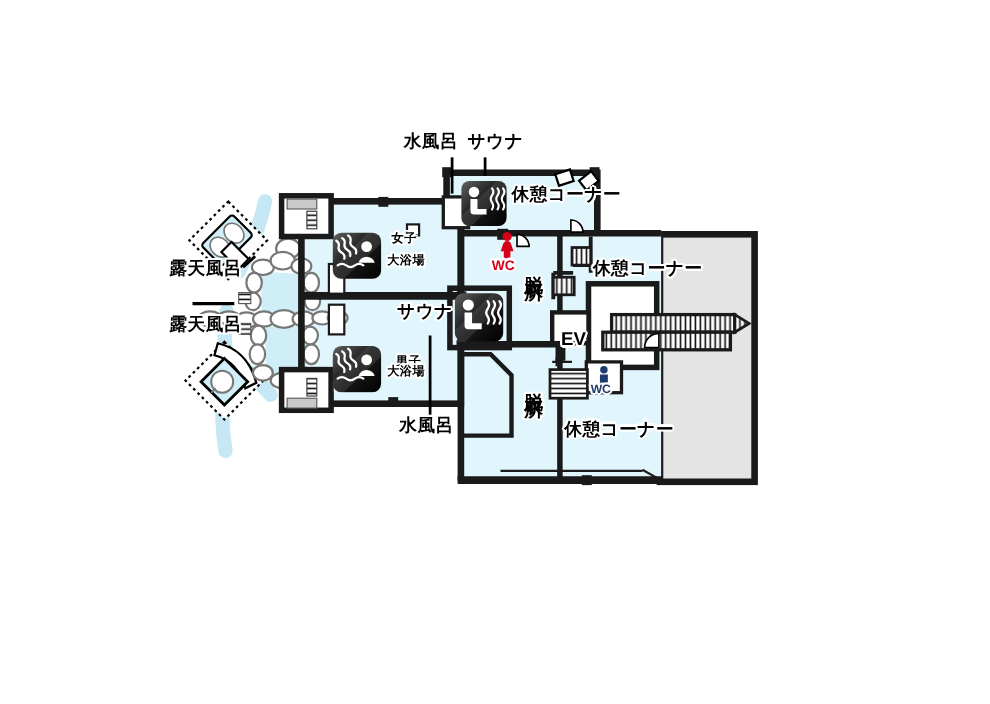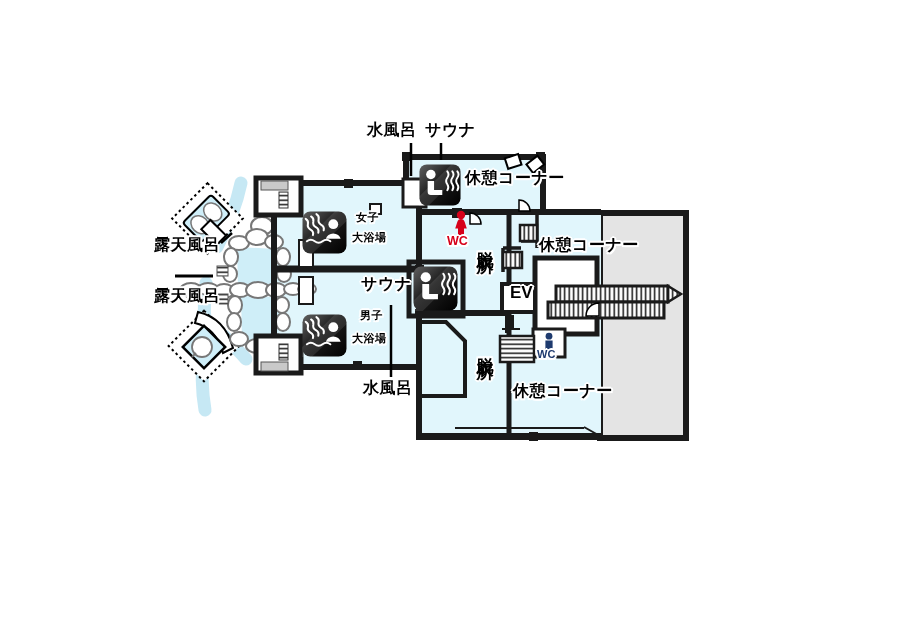--- a/index.html
+++ b/index.html
@@ -223,22 +223,22 @@
 <div class="lbl" style="left:367px;top:121px;">水風呂</div>
 <div class="lbl" style="left:425px;top:121px;">サウナ</div>
 <div class="lbl" style="left:465px;top:169px;">休憩コーナー</div>
 <div class="lbl" style="left:539px;top:236px;">休憩コーナー</div>
 <div class="lbl" style="left:513px;top:382px;">休憩コーナー</div>
 <div class="lbl" style="left:154px;top:236px;">露天風呂</div>
 <div class="lbl" style="left:154px;top:287px;">露天風呂</div>
 <div class="lbl lbl-lg" style="left:356px;top:211px;">女子</div>
 <div class="lbl lbl-lg" style="left:352px;top:231px;">大浴場</div>
 <div class="lbl" style="left:361px;top:275px;">サウナ</div>
-<div class="lbl lbl-lg" style="left:360px;top:309px;">男子</div>
+<div class="lbl lbl-lg" style="left:360px;top:323px;">男子</div>
 <div class="lbl lbl-lg" style="left:352px;top:332px;">大浴場</div>
 <div class="lbl lbl-v" style="left:475px;top:237px;">脱衣所</div>
 <div class="lbl lbl-v" style="left:475px;top:343px;">脱衣所</div>
-<div class="lbl lbl-ev" style="left:510px;top:283px;">EV</div>
+<div class="lbl lbl-ev" style="left:510px;top:299px;">EV</div>
 <div class="lbl lbl-wc-f" style="left:447px;top:234px;">WC</div>
 <div class="lbl lbl-wc-m" style="left:537px;top:348px;">WC</div>
 <div class="lbl" style="left:363px;top:379px;">水風呂</div>
 
 </div>
 
 </body></html>

